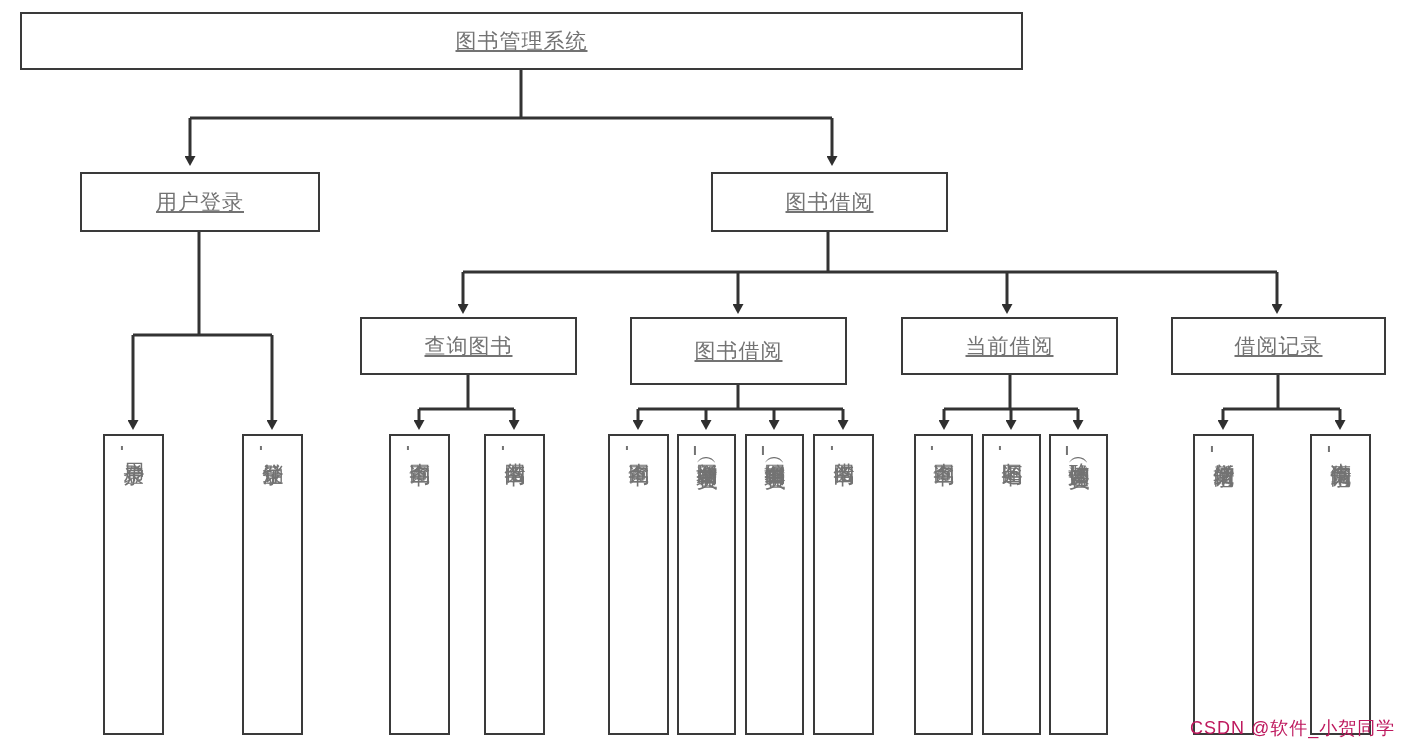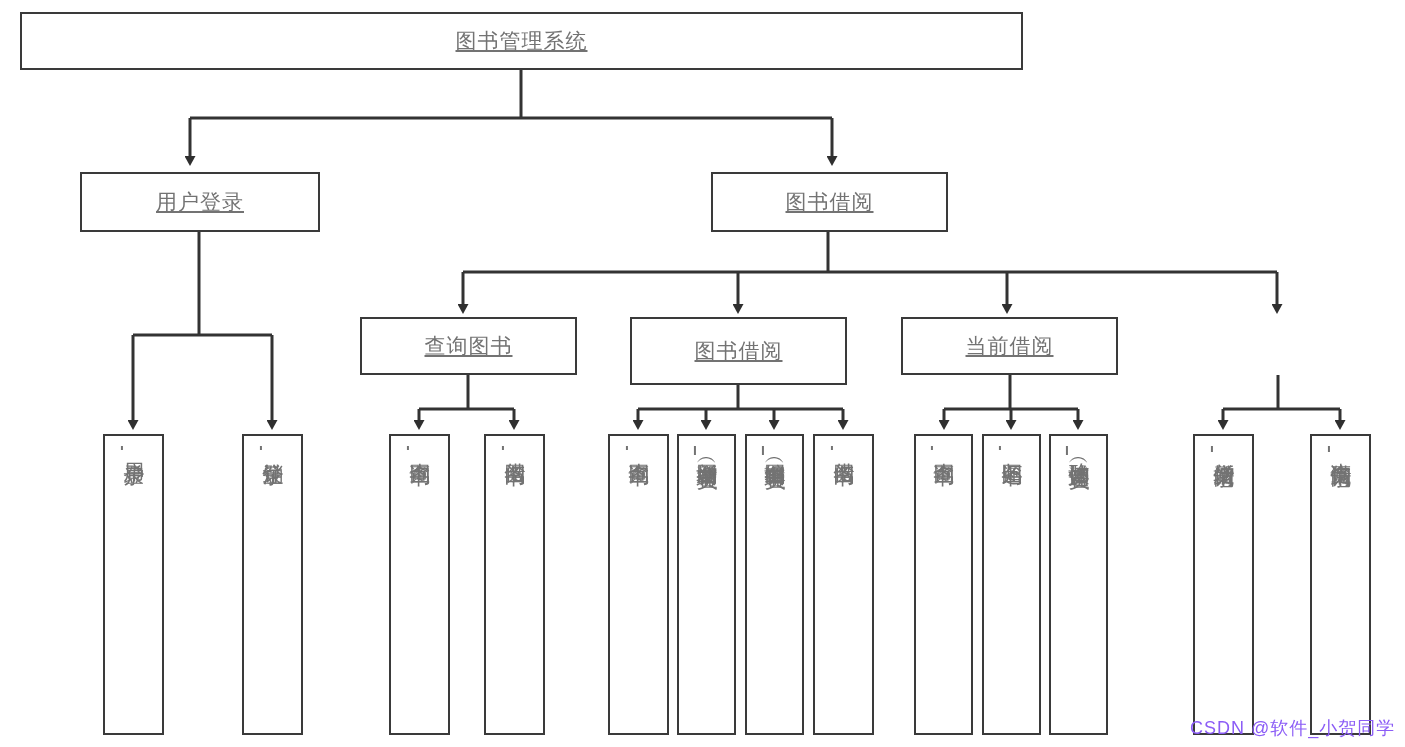--- a/index.html
+++ b/index.html
@@ -50,21 +50,21 @@
     justify-content: center;
   }
   .vtext {
     writing-mode: vertical-rl;
     text-orientation: upright;
     white-space: nowrap;
     display: block;
   }
   .watermark {
     position: absolute;
-    color: #8b5cf6;
+    color: #be185d;
     font-size: 18px;
     letter-spacing: 1px;
     white-space: nowrap;
     user-select: none;
   }
 </style>
 </head>
 <body>
 
 <div id="canvas">
@@ -132,20 +132,23 @@
 
   <div class="node horiz" style="left:360px; top:317px; width:217px; height:58px;">
     <span>查询图书</span>
   </div>
   <div class="node horiz" style="left:630px; top:317px; width:217px; height:68px;">
     <span>图书借阅</span>
   </div>
   <div class="node horiz" style="left:901px; top:317px; width:217px; height:58px;">
     <span>当前借阅</span>
   </div>
+  <div class="node horiz" style="left:1171px; top:317px; width:215px; height:58px;">
+    <span>借阅记录</span>
+  </div>
 
   <div class="node vert" style="left:103px; top:434px; width:61px; height:301px;">
     <span class="vtext">用户登录</span>
   </div>
   <div class="node vert" style="left:242px; top:434px; width:61px; height:301px;">
     <span class="vtext">注销登录</span>
   </div>
 
   <div class="node vert" style="left:389px; top:434px; width:61px; height:301px;">
     <span class="vtext">查询图书</span>

